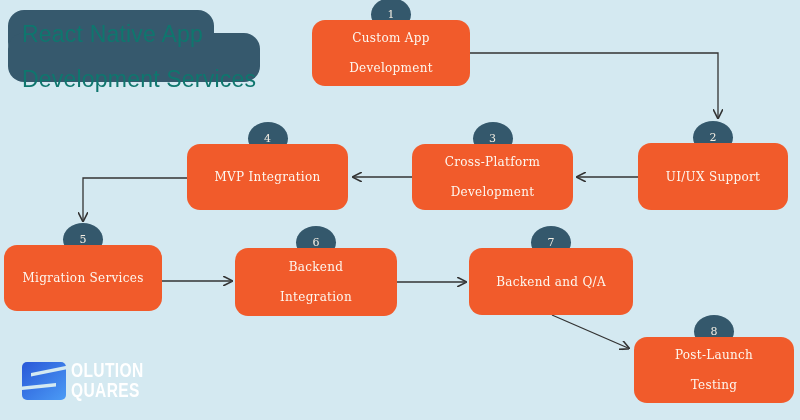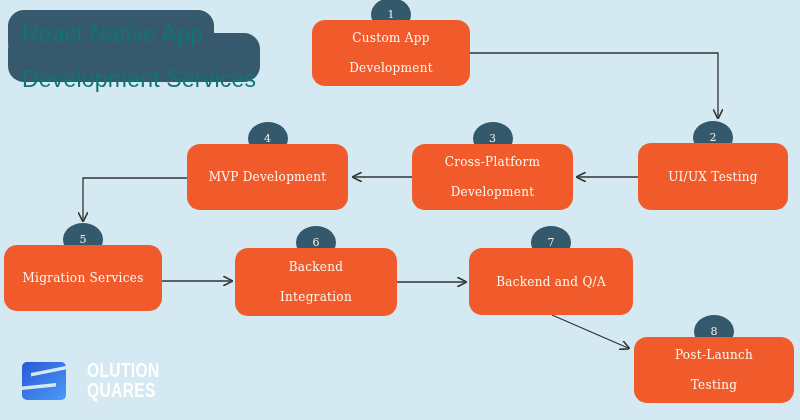--- a/index.html
+++ b/index.html
@@ -23,21 +23,21 @@
     display:flex;align-items:center;justify-content:center;
     color:#f3ede2;font-family:"DejaVu Serif","Liberation Serif",serif;font-size:11px;}
   .boxface{position:absolute;inset:0;background:#f15b2b;border-radius:13px;z-index:2;
     display:flex;align-items:center;justify-content:center;text-align:center;}
   .boxlabel{color:#fdf7ef;font-family:"DejaVu Serif","Liberation Serif",serif;
     font-size:12px;line-height:30px;letter-spacing:.3px;max-width:126px;}
   .step.oneline .boxlabel{max-width:none;white-space:nowrap;}
   
   .arrows{position:absolute;left:0;top:0;z-index:0;}
   
-  .logo{position:absolute;left:22px;top:360px;display:flex;align-items:flex-start;gap:16px;}
+  .logo{position:absolute;left:22px;top:360px;display:flex;align-items:flex-start;}
   .logo-mark{display:block;margin-top:2px;}
   .logo-text{margin-left:3px;color:#ffffff;font-weight:bold;font-size:21px;
     line-height:20px;letter-spacing:.5px;transform:scaleX(.74);
     transform-origin:left top;white-space:nowrap;}
 </style>
 </head>
 <body>
 
 <div class="stage">
 
@@ -66,35 +66,35 @@
   <div class="step" style="left:312px;top:20px;width:158px;height:66px">
     <span class="badge">1</span>
     <div class="boxface">
       <span class="boxlabel">Custom App Development</span>
     </div>
   </div>
 
   <div class="step oneline" style="left:638px;top:143px;width:150px;height:67px">
     <span class="badge">2</span>
     <div class="boxface">
-      <span class="boxlabel">UI/UX Testing</span>
+      <span class="boxlabel">UI/UX Support</span>
     </div>
   </div>
 
   <div class="step" style="left:412px;top:144px;width:161px;height:66px">
     <span class="badge">3</span>
     <div class="boxface">
       <span class="boxlabel">Cross-Platform Development</span>
     </div>
   </div>
 
   <div class="step oneline" style="left:187px;top:144px;width:161px;height:66px">
     <span class="badge">4</span>
     <div class="boxface">
-      <span class="boxlabel">MVP Development</span>
+      <span class="boxlabel">MVP Integration</span>
     </div>
   </div>
 
   <div class="step" style="left:4px;top:245px;width:158px;height:66px">
     <span class="badge">5</span>
     <div class="boxface">
       <span class="boxlabel">Migration Services</span>
     </div>
   </div>
 

